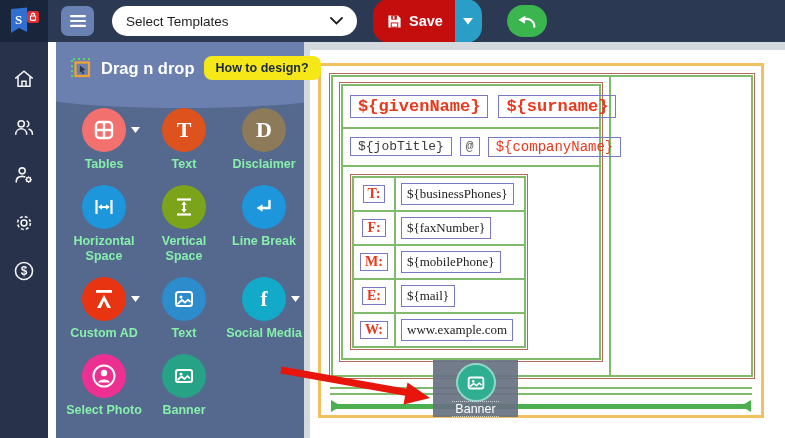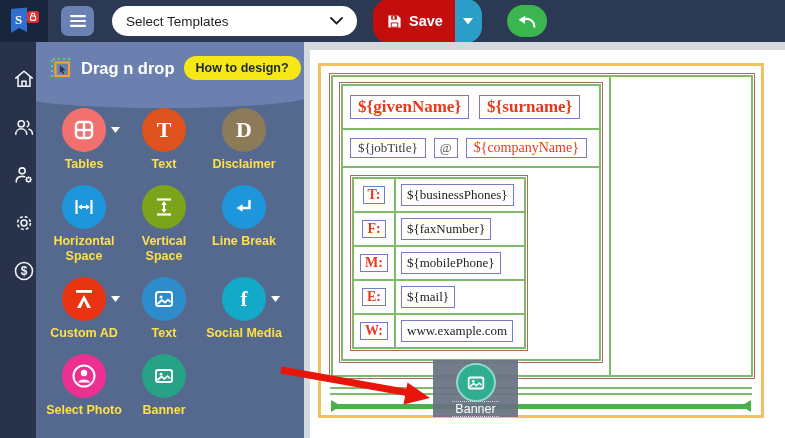--- a/index.html
+++ b/index.html
@@ -20,30 +20,30 @@
   .save-btn { background:#C40D0D; border-radius:16px 0 0 16px; display:flex; align-items:center; padding:0 12px 0 14px; gap:7px; cursor:pointer; }
   .save-btn span { color:#fff; font-weight:bold; font-size:14.5px; }
   .save-caret-btn { background:#2B9EC7; width:27px; border-radius:0 16px 16px 0; display:flex; align-items:center; justify-content:center; cursor:pointer; }
   .undo-btn { margin-left:25px; width:40px; height:32px; border-radius:16px; background:#3BB64F; display:flex; align-items:center; justify-content:center; cursor:pointer; }
 
   
   .sidebar { position:absolute; left:0; top:42px; width:48px; height:396px; background:#28334B; display:flex; flex-direction:column; align-items:center; padding-top:26px; gap:26px; }
   .side-icon { width:22px; height:22px; cursor:pointer; opacity:.95; }
 
   
-  .palette { position:absolute; left:36px; top:42px; width:284px; height:396px; background:#55688E; overflow:hidden; }
+  .palette { position:absolute; left:56px; top:42px; width:284px; height:396px; background:#55688E; overflow:hidden; }
   .palette-header { position:absolute; left:0; top:0; width:100%; height:50px; background:#6B80AE; }
   .palette-curve { position:absolute; left:-20px; top:40px; width:296px; height:26px; background:#6B80AE; border-radius:0 0 50% 50%; }
   .palette-title-row { position:absolute; left:14px; top:14px; display:flex; align-items:center; gap:9px; z-index:2; }
   .palette-title { color:#fff; font-weight:bold; font-size:16.5px; }
-  .howto-pill { background:#F6E818; color:#1A2742; font-weight:bold; font-size:12.5px; border-radius:13px; padding:5px 12px; cursor:pointer; }
+  .howto-pill { background:#F6E818; color:#1A2742; font-weight:bold; font-size:12.5px; border-radius:8px; padding:5px 12px; cursor:pointer; }
   .tools { position:absolute; left:0; top:66px; width:256px; display:grid; grid-template-columns:repeat(3,80px); justify-content:center; row-gap:13px; }
   .tool { position:relative; display:flex; flex-direction:column; align-items:center; cursor:pointer; }
   .tool-circle { width:44px; height:44px; border-radius:50%; display:flex; align-items:center; justify-content:center; }
-  .tool-label { margin-top:5px; color:#fde047; font-weight:bold; font-size:12.5px; line-height:15px; text-align:center; }
+  .tool-label { margin-top:5px; color:#86efac; font-weight:bold; font-size:12.5px; line-height:15px; text-align:center; }
   .tool-caret { position:absolute; left:calc(50% + 27px); top:19px; }
   .c-tables{background:#F2706E}.c-text{background:#DD521D}.c-disclaimer{background:#8C7A58}
   .c-hspace{background:#1D96DC}.c-vspace{background:#7BA41B}.c-linebreak{background:#1D96DC}
   .c-adfields{background:#8B5CD6}.c-customad{background:#E93411}.c-image{background:#2D8CCB}
   .c-social{background:#13A9C9}.c-profile{background:#EC3092}.c-banner{background:#27A287}
   .glyph-letter { color:#fff; font-family:"Liberation Serif", serif; font-weight:bold; font-size:22px; }
   .glyph-f { color:#fff; font-weight:bold; font-size:21px; font-family:"Liberation Serif", serif; }
 
   
   .canvas { position:absolute; left:304px; top:42px; width:481px; height:396px; background:#D3D9DC; }
@@ -51,21 +51,21 @@
   .tmpl { position:absolute; left:8px; top:13px; width:446px; height:355px; border:3px solid #F1C05F; }
   .sig-outer { position:absolute; left:8px; top:7px; width:426px; height:306px; border:1px solid #B4685C; padding:1px; }
   .sig-green { width:100%; height:100%; border:2px solid #80BB6C; display:flex; }
   .sig-left { width:278px; border-right:2px solid #80BB6C; padding:5px 6px; }
   .sig-right { flex:1; }
   .inner-m { border:1px solid #B4685C; padding:1px; }
   .inner-g { border:2px solid #80BB6C; }
   .row-names { border-bottom:2px solid #80BB6C; padding:9px 7px; display:flex; gap:10px; align-items:flex-start; }
   .row-job { border-bottom:2px solid #80BB6C; padding:8px 7px; display:flex; gap:8px; align-items:flex-start; }
   .row-contacts { padding:7px 7px 8px; }
-  .fbox { border:1.5px solid #7A79C8; padding:1px 7px; font-family:Liberation Serif, serif; white-space:nowrap; }
+  .fbox { border:1.5px solid #7A79C8; padding:1px 7px; font-family:Liberation Mono, monospace; white-space:nowrap; }
   .f-name { font-weight:bold; font-size:17px; color:#E8391D; }
   .f-job { font-size:13px; color:#3A3A3A; }
   .f-at { font-size:13px; color:#555; padding:1px 5px; }
   .f-company { font-size:14px; color:#E8391D; }
   .ctable { border:1px solid #B4685C; padding:1px; width:178px; }
   .ctable-g { border:2px solid #80BB6C; }
   .crow { display:flex; border-bottom:2px solid #80BB6C; align-items:center; }
   .crow:last-child { border-bottom:none; }
   .clabel-cell { width:42px; align-self:stretch; border-right:2px solid #80BB6C; display:flex; align-items:center; justify-content:center; padding:5px 0; }
   .clabel { border:1.5px solid #7A79C8; font-family:"Liberation Serif", serif; font-weight:bold; font-size:14px; color:#E8391D; padding:0 4px; }

